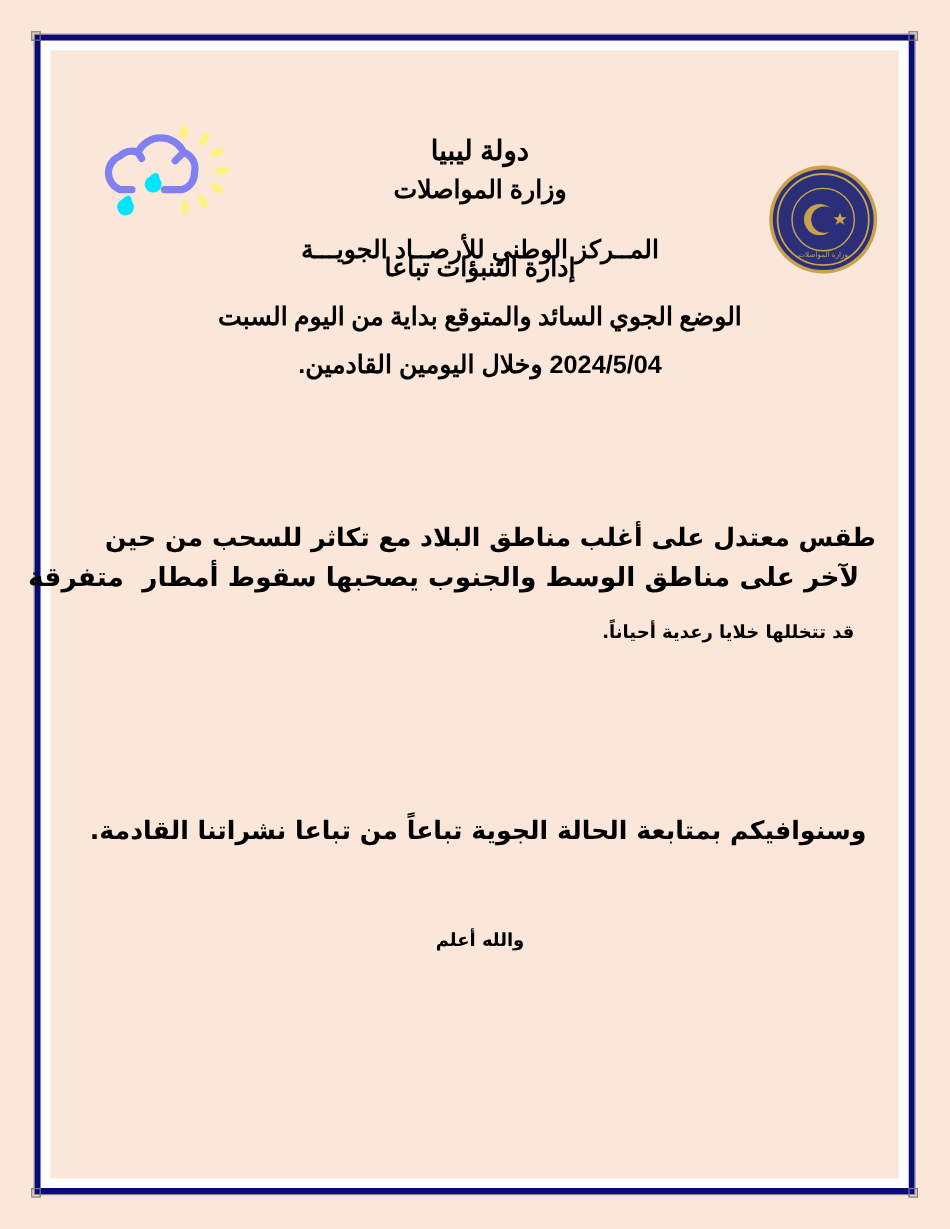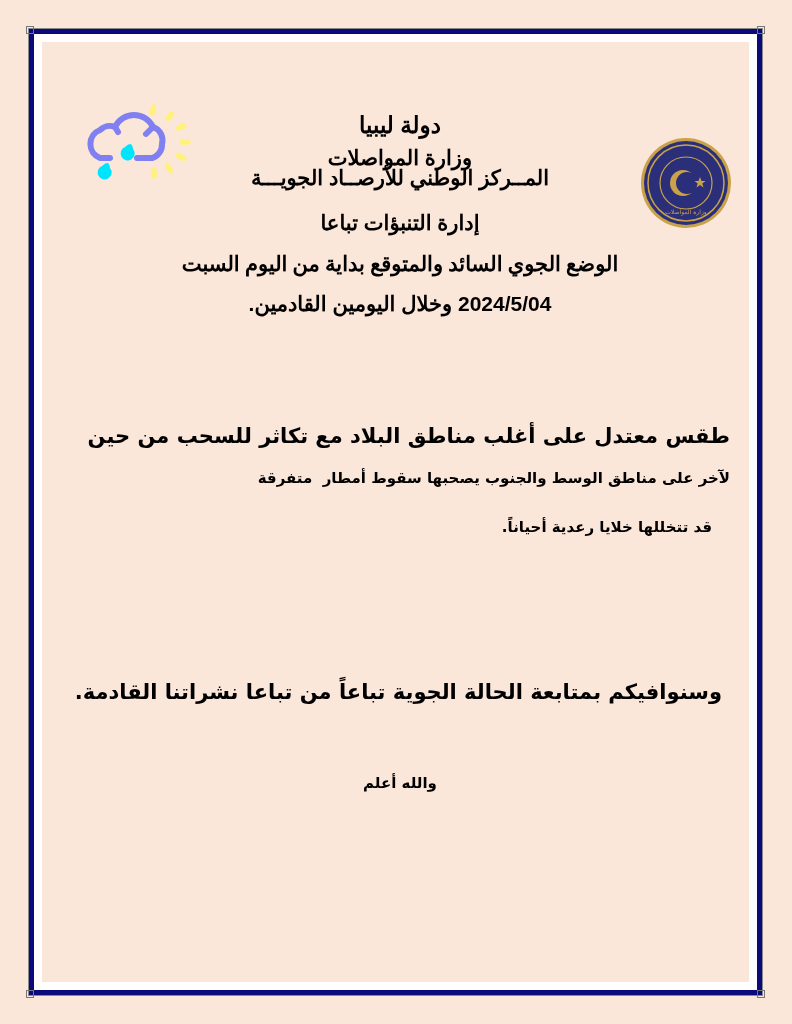--- a/index.html
+++ b/index.html
@@ -69,23 +69,23 @@
     <circle cx="46" cy="46" r="26" fill="none" stroke="#c9a24a" stroke-width="1.2"></circle>
     <circle cx="43" cy="46" r="13" fill="#c9a24a"></circle>
     <circle cx="47" cy="46" r="11" fill="#2b2f7a"></circle>
     <polygon points="60,40 61.5,44 65.5,44 62.3,46.5 63.5,50.5 60,48 56.5,50.5 57.7,46.5 54.5,44 58.5,44" fill="#c9a24a"></polygon>
     <text x="46" y="77" font-size="6" fill="#c9a24a" text-anchor="middle" font-family="DejaVu Sans, sans-serif">وزارة المواصلات</text>
   </svg>
 </div>
 
 <div class="text hdr" style="top:112px;font-size:23px;">دولة ليبيا</div>
 <div class="text hdr" style="top:146px;font-size:21px;">وزارة المواصلات</div>
-<div class="text hdr" style="top:166px;font-size:21px;text-align:center;">المــركز الوطني للأرصــاد الجويـــة</div>
+<div class="text hdr" style="top:196px;font-size:21px;text-align:center;">المــركز الوطني للأرصــاد الجويـــة</div>
 <div class="text hdr" style="top:211px;font-size:21px;">إدارة التنبؤات تباعا</div>
 <div class="text hdr" style="top:252px;font-size:21px;left:130px;width:540px;font-family:Liberation Serif, serif;">الوضع الجوي السائد والمتوقع بداية من اليوم السبت</div>
 <div class="text hdr" style="top:292px;font-size:21px;left:130px;width:540px;">2024/5/04 وخلال اليومين القادمين.</div>
 
-<div class="text body-text" style="top:424px;right:62px;font-size:21px;white-space:nowrap;">طقس معتدل على أغلب مناطق البلاد مع تكاثر للسحب من حين</div>
-<div class="text body-text" style="top:469px;right:62px;font-size:15px;white-space:pre;">لآخر على مناطق الوسط والجنوب يصحبها سقوط أمطار  متفرقة</div>
+<div class="text body-text" style="top:436px;right:62px;font-size:21px;white-space:nowrap;">طقس معتدل على أغلب مناطق البلاد مع تكاثر للسحب من حين</div>
+<div class="text body-text" style="top:469px;right:76px;font-size:22px;white-space:pre;">لآخر على مناطق الوسط والجنوب يصحبها سقوط أمطار  متفرقة</div>
 <div class="text body-text" style="top:502px;right:80px;font-size:15px;white-space:nowrap;margin-top:16px;">قد تتخللها خلايا رعدية أحياناً.</div>
 
 <div class="text body-text" style="top:680px;right:70px;font-size:21px;white-space:nowrap;">وسنوافيكم بمتابعة الحالة الجوية تباعاً من تباعا نشراتنا القادمة.</div>
 <div class="text body-text" style="top:774px;left:340px;width:120px;text-align:center;font-size:15px;">والله أعلم</div>
 
 </body></html>

